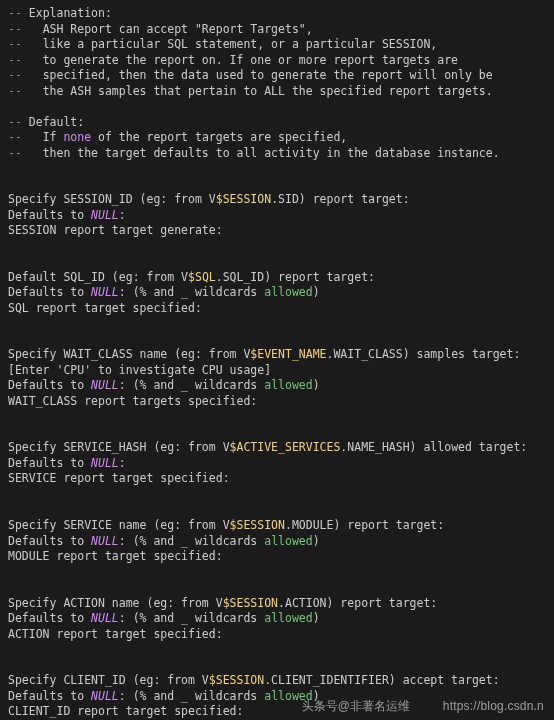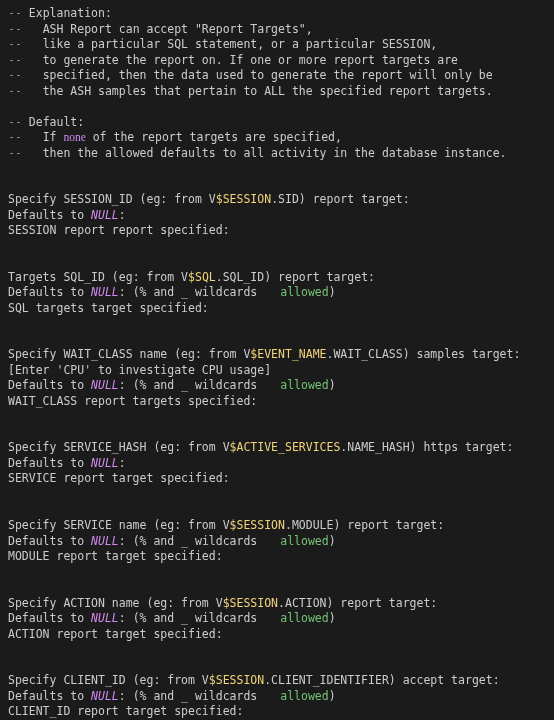--- a/index.html
+++ b/index.html
@@ -13,23 +13,23 @@
     width: 554px;
   }
   pre {
     margin: 0;
     padding: 6px 8px 10px 8px;
     white-space: pre-wrap;
     word-break: break-word;
   }
   .g  { color: #cccccc; text-align: center; }         
   .c  { color: #888888; }         
-  .kw { color: #d18bf0; font-family: Liberation Serif, serif; }         
+  .kw { color: #d18bf0; }         
   .nu { color: #d18bf0; font-style: italic; }         
-  .al { color: #74c476; margin-left: 16px; }         
+  .al { color: #74c476; }         
   .vb { color: #f2d479; }         
   .wm1 { 
     position: absolute; 
     right: 10px; 
     bottom: 6px; 
     font-family: sans-serif;
     font-size: 12px;
     color: rgba(255,255,255,0.55);
     letter-spacing: .2px;
   }
@@ -49,40 +49,40 @@
 <div class="container">
 <pre id="out"><span class="c">-- </span><span class="g">Explanation:</span>
 <span class="c">-- </span><span class="g">  ASH Report can accept "Report Targets",</span>
 <span class="c">-- </span><span class="g">  like a particular SQL statement, or a particular SESSION,</span>
 <span class="c">-- </span><span class="g">  to generate the report on. If one or more report targets are</span>
 <span class="c">-- </span><span class="g">  specified, then the data used to generate the report will only be</span>
 <span class="c">-- </span><span class="g">  the ASH samples that pertain to ALL the specified report targets.</span>
 
 <span class="c">-- </span><span class="g">Default:</span>
 <span class="c">-- </span><span class="g">  If </span><span class="kw">none</span><span class="g"> of the report targets are specified,</span>
-<span class="c">-- </span><span class="g">  then the allowed defaults to all activity in the database instance.</span>
+<span class="c">-- </span><span class="g">  then the target defaults to all activity in the database instance.</span>
 
 
 <span class="g">Specify SESSION_ID </span><span class="g">(eg: from V</span><span class="vb">$SESSION</span><span class="g">.SID) report target:</span>
 <span class="g">Defaults to </span><span class="nu">NULL</span><span class="g">:</span>
-<span class="g">SESSION report report specified:</span>
+<span class="g">SESSION report target generate:</span>
 
 
-<span class="g">Targets SQL_ID </span><span class="g">(eg: from V</span><span class="vb">$SQL</span><span class="g">.SQL_ID) report target:</span>
+<span class="g">Default SQL_ID </span><span class="g">(eg: from V</span><span class="vb">$SQL</span><span class="g">.SQL_ID) report target:</span>
 <span class="g">Defaults to </span><span class="nu">NULL</span><span class="g">: (% and _ wildcards </span><span class="al">allowed</span><span class="g">)</span>
-<span class="g">SQL targets target specified:</span>
+<span class="g">SQL report target specified:</span>
 
 
 <span class="g">Specify WAIT_CLASS name </span><span class="g">(eg: from V</span><span class="vb">$EVENT_NAME</span><span class="g">.WAIT_CLASS) samples target:</span>
 <span class="g">[Enter 'CPU' to investigate CPU usage]</span>
 <span class="g">Defaults to </span><span class="nu">NULL</span><span class="g">: (% and _ wildcards </span><span class="al">allowed</span><span class="g">)</span>
 <span class="g">WAIT_CLASS report targets specified:</span>
 
 
-<span class="g">Specify SERVICE_HASH </span><span class="g">(eg: from V</span><span class="vb">$ACTIVE_SERVICES</span><span class="g">.NAME_HASH) https target:</span>
+<span class="g">Specify SERVICE_HASH </span><span class="g">(eg: from V</span><span class="vb">$ACTIVE_SERVICES</span><span class="g">.NAME_HASH) allowed target:</span>
 <span class="g">Defaults to </span><span class="nu">NULL</span><span class="g">:</span>
 <span class="g">SERVICE report target specified:</span>
 
 
 <span class="g">Specify SERVICE name </span><span class="g">(eg: from V</span><span class="vb">$SESSION</span><span class="g">.MODULE) report target:</span>
 <span class="g">Defaults to </span><span class="nu">NULL</span><span class="g">: (% and _ wildcards </span><span class="al">allowed</span><span class="g">)</span>
 <span class="g">MODULE report target specified:</span>
 
 
 <span class="g">Specify ACTION name </span><span class="g">(eg: from V</span><span class="vb">$SESSION</span><span class="g">.ACTION) report target:</span>
@@ -101,13 +101,15 @@
 
 
 
 
 
 
 
 
 
 </pre>
+<span class="wm2">头条号@非著名运维</span>
+<span class="wm1">https://blog.csdn.n</span>
 </div>
 
 </body></html>

